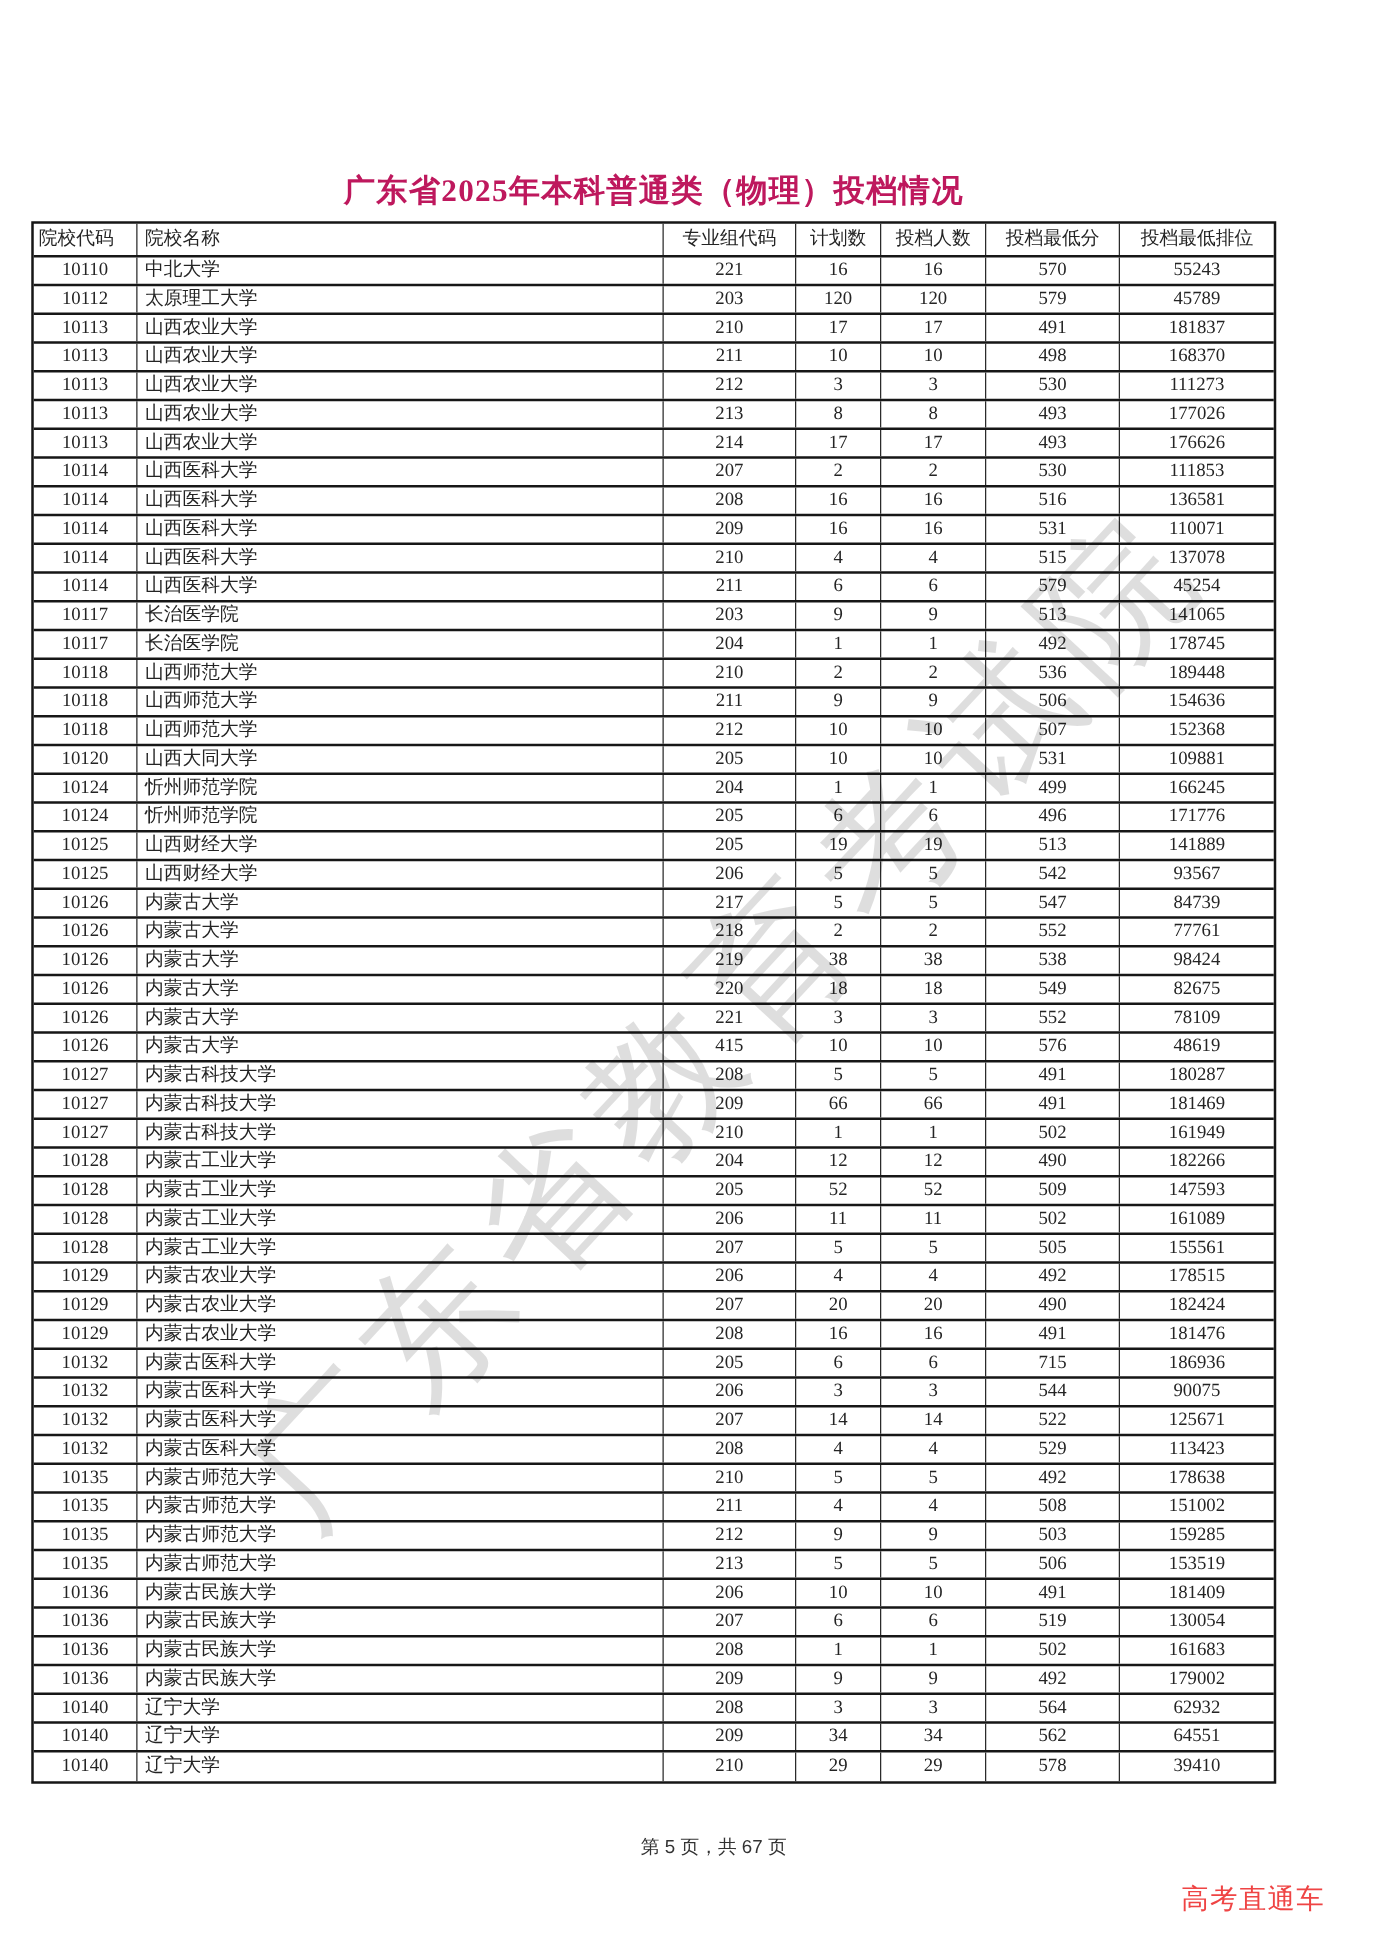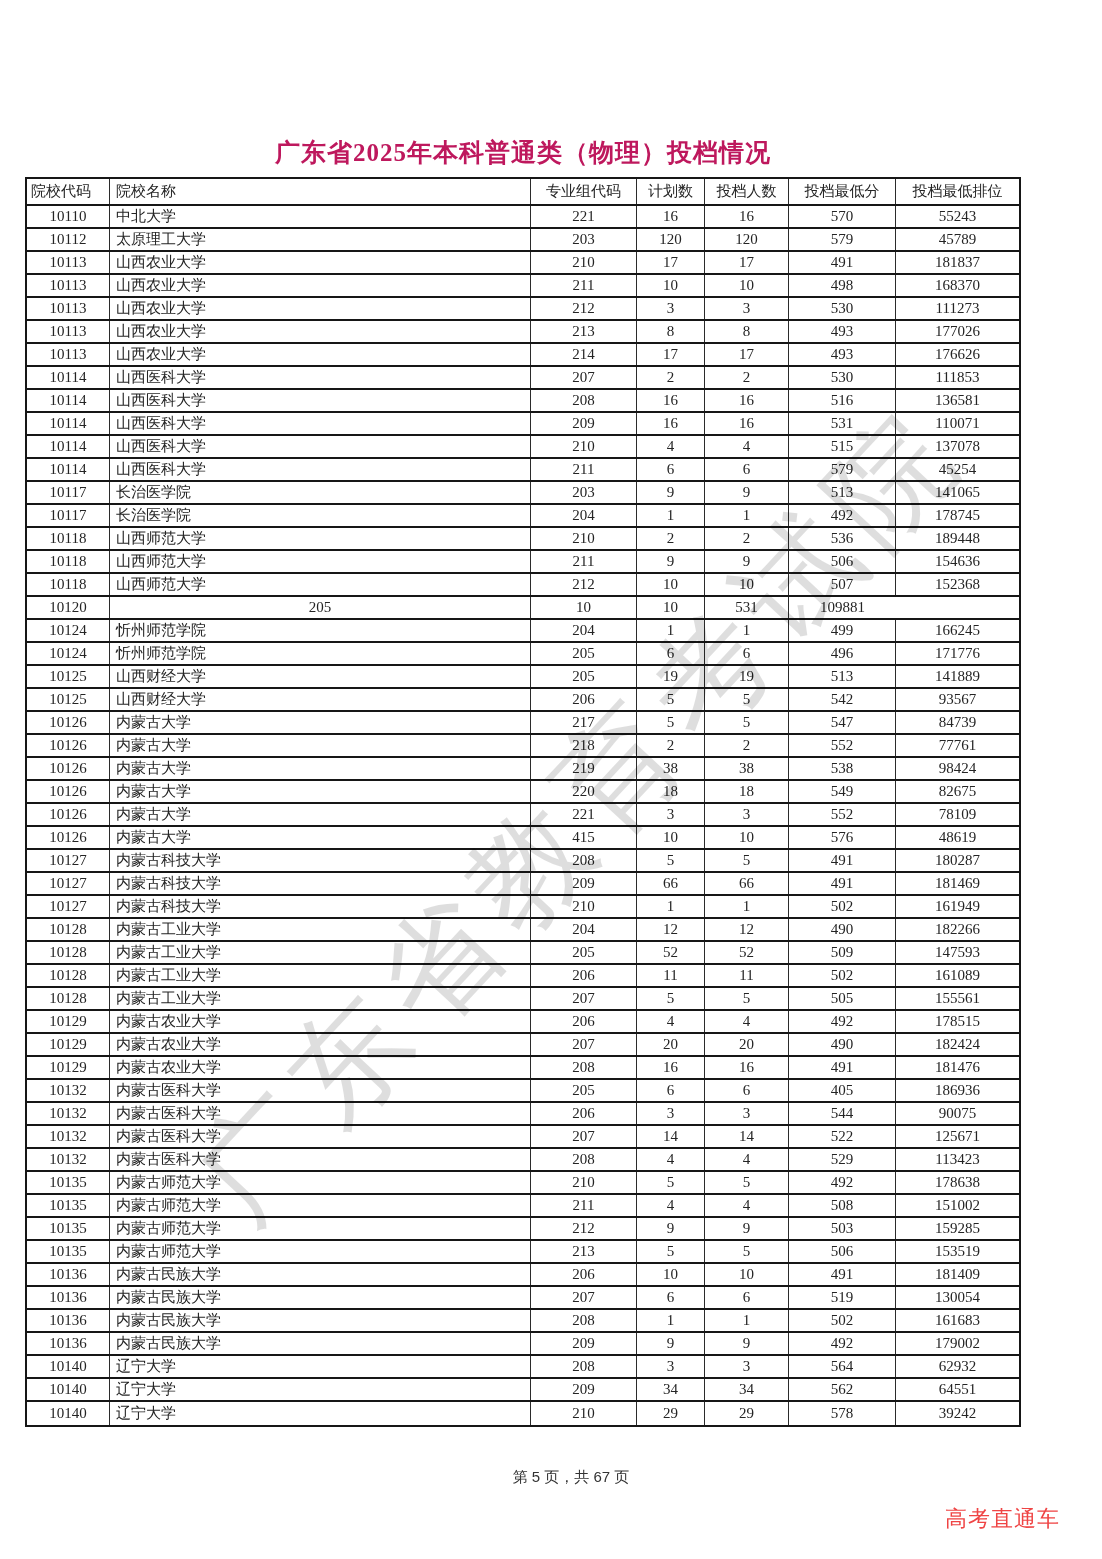--- a/index.html
+++ b/index.html
@@ -260,20 +260,21 @@
         <div class="t-cell c0">10118</div>
         <div class="t-cell c1">山西师范大学</div>
         <div class="t-cell c2">212</div>
         <div class="t-cell c3">10</div>
         <div class="t-cell c4">10</div>
         <div class="t-cell c5">507</div>
         <div class="t-cell c6">152368</div>
       </div>
       <div class="t-row">
         <div class="t-cell c0">10120</div>
+        <div class="t-cell c1">山西大同大学</div>
         <div class="t-cell c2">205</div>
         <div class="t-cell c3">10</div>
         <div class="t-cell c4">10</div>
         <div class="t-cell c5">531</div>
         <div class="t-cell c6">109881</div>
       </div>
       <div class="t-row">
         <div class="t-cell c0">10124</div>
         <div class="t-cell c1">忻州师范学院</div>
         <div class="t-cell c2">204</div>
@@ -452,21 +453,21 @@
         <div class="t-cell c4">16</div>
         <div class="t-cell c5">491</div>
         <div class="t-cell c6">181476</div>
       </div>
       <div class="t-row">
         <div class="t-cell c0">10132</div>
         <div class="t-cell c1">内蒙古医科大学</div>
         <div class="t-cell c2">205</div>
         <div class="t-cell c3">6</div>
         <div class="t-cell c4">6</div>
-        <div class="t-cell c5">405</div>
+        <div class="t-cell c5">715</div>
         <div class="t-cell c6">186936</div>
       </div>
       <div class="t-row">
         <div class="t-cell c0">10132</div>
         <div class="t-cell c1">内蒙古医科大学</div>
         <div class="t-cell c2">206</div>
         <div class="t-cell c3">3</div>
         <div class="t-cell c4">3</div>
         <div class="t-cell c5">544</div>
         <div class="t-cell c6">90075</div>
@@ -579,21 +580,21 @@
         <div class="t-cell c5">562</div>
         <div class="t-cell c6">64551</div>
       </div>
       <div class="t-row">
         <div class="t-cell c0">10140</div>
         <div class="t-cell c1">辽宁大学</div>
         <div class="t-cell c2">210</div>
         <div class="t-cell c3">29</div>
         <div class="t-cell c4">29</div>
         <div class="t-cell c5">578</div>
-        <div class="t-cell c6">39242</div>
+        <div class="t-cell c6">39410</div>
       </div>
     </div>
 
   <div class="watermark">广东省教育考试院</div>
 
   <div class="page-footer">第 5 页，共 67 页</div>
 
   <div class="brand-watermark">高考直通车</div>
 </div>
 

